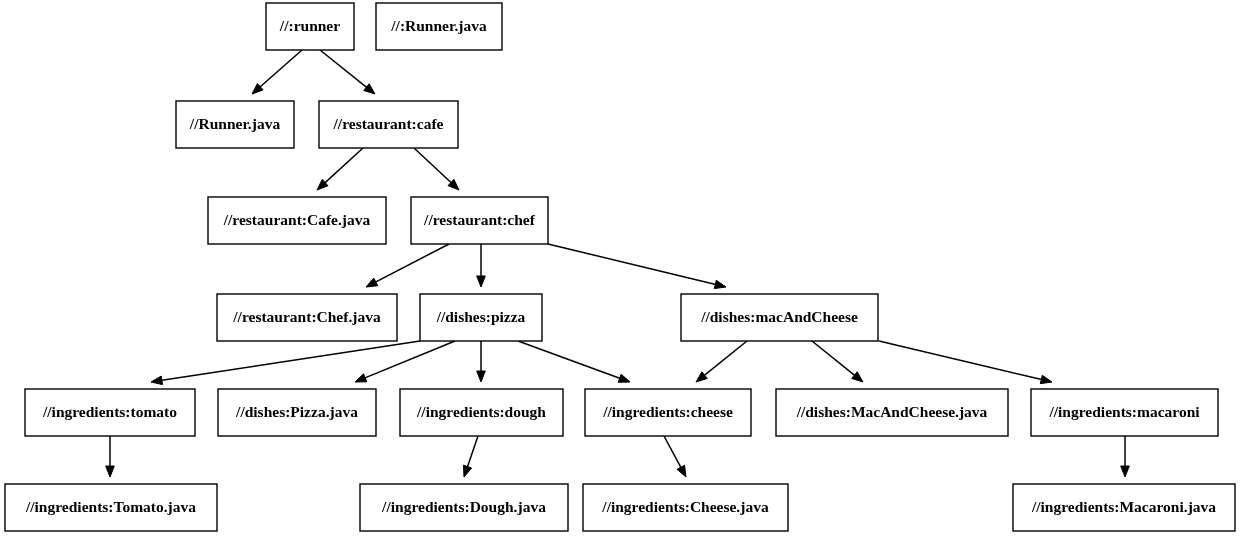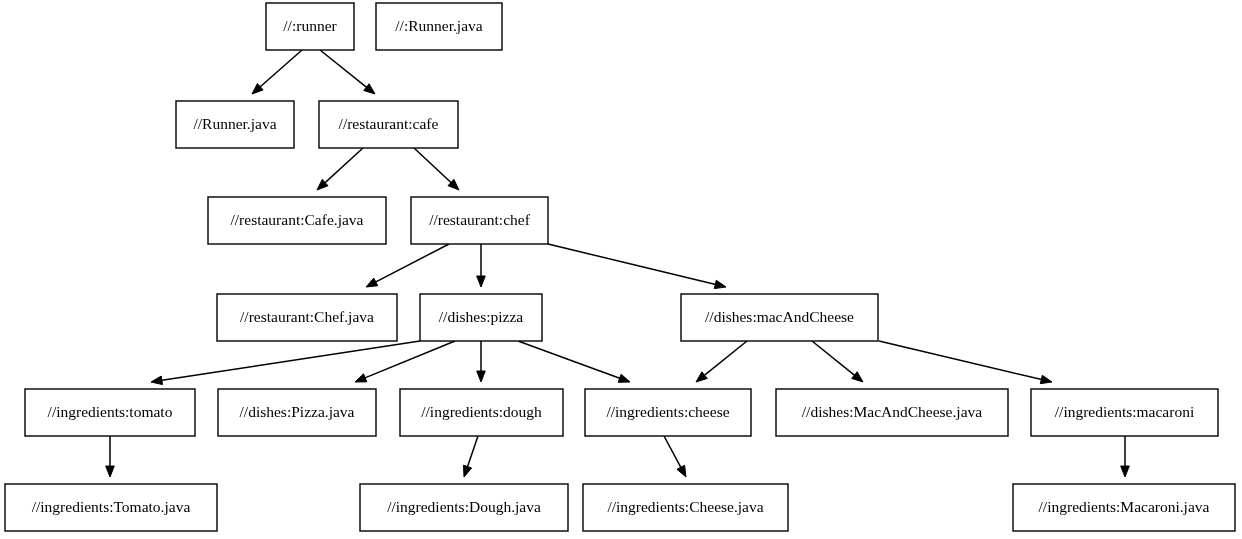--- a/index.html
+++ b/index.html
@@ -11,20 +11,21 @@
     width: 1242px;
     height: 539px;
     overflow: hidden;
     font-family: "Liberation Serif", "DejaVu Serif", serif;
   }
   #graph-root {
     position: relative;
     width: 1242px;
     height: 539px;
     background: #ffffff;
+    font-weight: bold;
   }
   svg#graph-canvas {
     display: block;
     width: 1242px;
     height: 539px;
   }
   .node-box {
     fill: #ffffff;
     stroke: #000000;
     stroke-width: 1.4;

